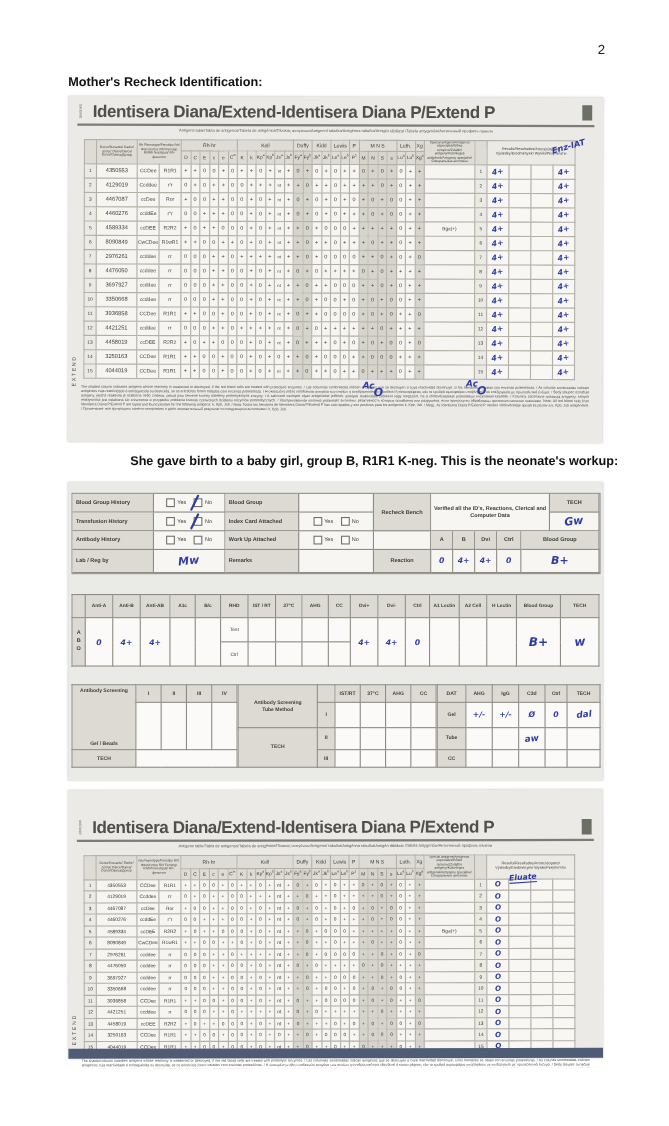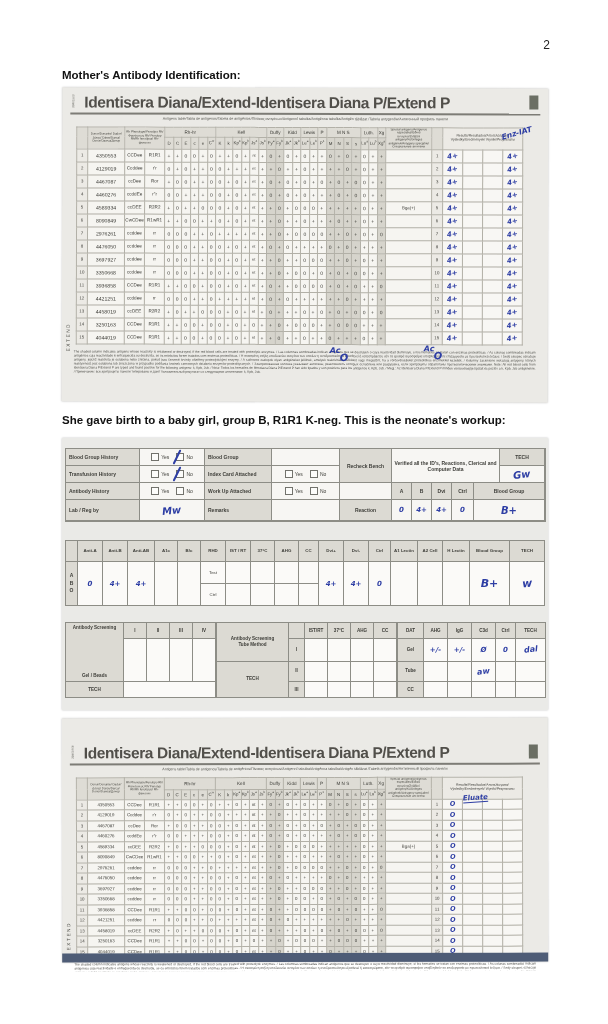--- a/index.html
+++ b/index.html
@@ -1,21 +1,21 @@
 <!DOCTYPE html>
 <html><head>
 <meta charset="utf-8">
 <style>
   html,body{margin:0;padding:0;background:#ffffff;}
   .page{position:relative;width:608px;height:1024px;background:#ffffff;overflow:hidden;
         font-family:"Liberation Sans",sans-serif;color:#1a1a1a;}
   .pagenum{position:absolute;top:38px;right:58px;font-size:12px;color:#222;}
   .heading{position:absolute;left:62px;width:500px;font-size:11.5px;font-weight:bold;color:#111;}
   #h1{top:69px;}
-  #h2{top:414px;}
+  #h2{top:414px;text-align:right;}
 
   
   .scan{position:absolute;left:62px;width:486px;background:#ebeae6;box-shadow:0 0 2px rgba(0,0,0,.25);}
   #scan1{top:88px;height:314px;transform:rotate(.15deg);}
   #scan3{top:718px;height:244px;transform:rotate(-.1deg);}
   .ptitlebar{position:relative;margin:4px 8px 0 8px;border-bottom:2px solid #7d7c76;padding:2px 0 1px 14px;}
   .ptitle{font-size:15.5px;font-weight:bold;letter-spacing:-.4px;color:#514f4a;white-space:nowrap;}
   .pcode{position:absolute;left:1px;top:3px;font-size:3px;color:#6a6a64;writing-mode:vertical-rl;transform:rotate(180deg);}
   .psq{position:absolute;right:2px;top:3px;width:9px;height:14px;background:#6b6f64;}
   .psub{margin:2px 10px 0 10px;text-align:center;font-size:3.6px;color:#55554f;}
@@ -90,21 +90,21 @@
   .hwv{font-size:7px;font-weight:bold;}
   .bigO{font-size:10px;font-weight:bold;}
 </style>
 </head>
 <body>
 
 <div class="page">
 
   <div class="pagenum">2</div>
 
-  <div id="h1" class="heading">Mother's Antibody Identification:</div>
+  <div id="h1" class="heading">Mother's Recheck Identification:</div>
 
   <div id="scan1" class="scan">
     <div class="ptitlebar">
       <span class="pcode">38461960</span>
       <span class="ptitle">Identisera Diana/Extend-Identisera Diana P/Extend P</span>
       <span class="psq"></span>
     </div>
     <div class="psub">Antigens table/Tabla de antigenos/Tabela de antigénios/Πίνακας αντιγόνων/Antigenní tabulka/Antigénna tabuľka/Antigén táblázat /Tabela antygenów/Антигенный профиль панели</div>
     <div id="panel1">
         <table class="ptable">

